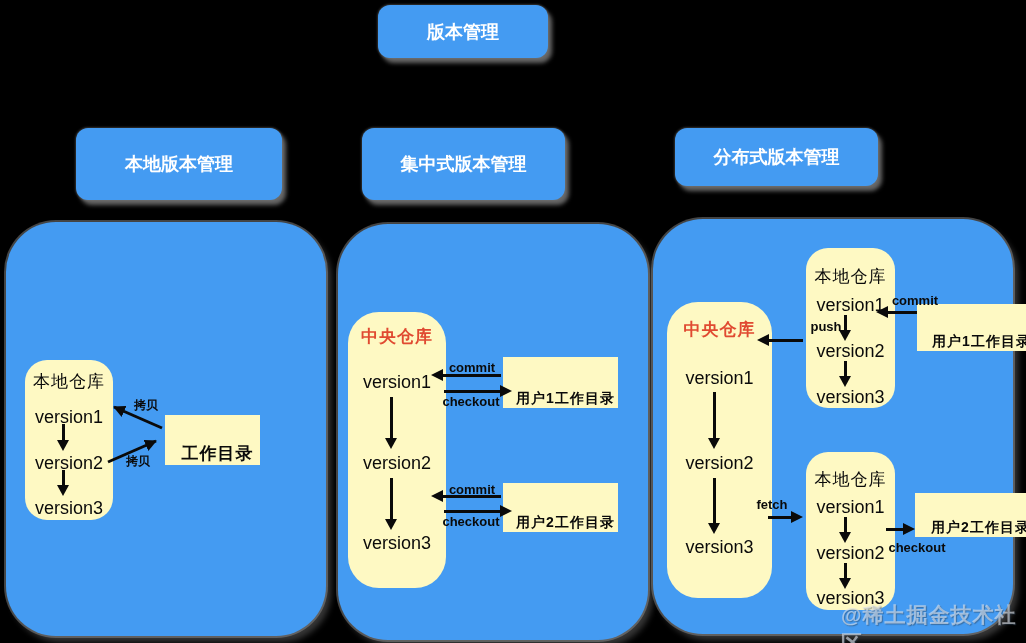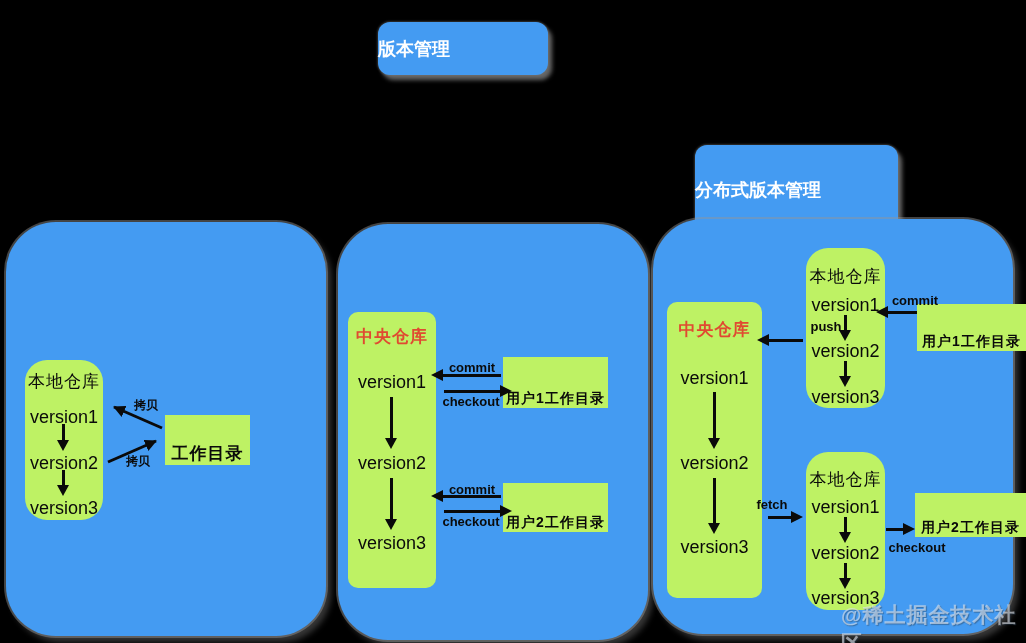--- a/index.html
+++ b/index.html
@@ -1,27 +1,27 @@
 <!DOCTYPE html>
 <html><head>
 <meta charset="utf-8">
 <style>
   html,body{margin:0;padding:0;background:#000;}
   .canvas{position:relative;width:1026px;height:643px;background:#000;overflow:hidden;
           font-family:"Liberation Sans","DejaVu Sans",sans-serif;color:#0a0a0a;}
   
   .bluebox{position:absolute;background:#449bf2;color:#fff;font-weight:bold;font-size:18px;
-           display:flex;align-items:center;justify-content:flex-start;border-radius:12px;
-           box-shadow:4px 5px 4px rgba(120,120,120,.85), 0 0 2px 1px rgba(140,140,140,.35);margin-top:17px;}
+           display:flex;align-items:center;justify-content:center;border-radius:12px;
+           box-shadow:4px 5px 4px rgba(120,120,120,.85), 0 0 2px 1px rgba(140,140,140,.35);}
   .container{position:absolute;background:#449bf2;border-radius:50px;
            box-shadow:0 0 0 2px rgba(150,150,150,.45), 5px 6px 6px rgba(110,110,110,.5);}
   
-  .graybox{position:absolute;background:#bef264;}
+  .graybox{position:absolute;background:#fef9c3;padding-left:10px;}
   .rounded{border-radius:22px;}
-  .rounded-lg{border-radius:10px;}
+  .rounded-lg{border-radius:31px;}
   .row{position:absolute;left:0;right:0;text-align:center;font-size:18px;line-height:20px;}
   .row.cn{font-size:17px;letter-spacing:1px;}
   .red{color:#e04a31;font-weight:bold;}
   .dirbox{display:flex;align-items:flex-end;justify-content:center;font-weight:bold;font-size:14px;
           letter-spacing:1px;}
   .dirbox.big{font-size:17px;}
   
   .arrow-h{position:absolute;height:3px;background:#0a0a0a;}
   .arrow-h.head-left::before{content:"";position:absolute;left:-12px;top:-5px;width:0;height:0;
       border-top:6.5px solid transparent;border-bottom:6.5px solid transparent;border-right:12px solid #0a0a0a;}
@@ -38,21 +38,27 @@
 </style>
 </head>
 <body>
 
 <div class="canvas">
 
   <div class="bluebox" style="left:378px;top:5px;width:170px;height:53px;">
     <span>版本管理</span>
   </div>
 
-  <div class="bluebox" style="left:695px;top:128px;width:203px;height:90px;">
+  <div class="bluebox" style="left:76px;top:128px;width:206px;height:72px;">
+    <span>本地版本管理</span>
+  </div>
+  <div class="bluebox" style="left:362px;top:128px;width:203px;height:72px;">
+    <span>集中式版本管理</span>
+  </div>
+  <div class="bluebox" style="left:675px;top:128px;width:203px;height:58px;">
     <span>分布式版本管理</span>
   </div>
 
   <div class="container" style="left:6px;top:222px;width:320px;height:414px;"></div>
 
   <div class="graybox rounded" style="left:25px;top:360px;width:78px;height:160px;">
     <div class="row cn" style="top:12px;">本地仓库</div>
     <div class="row" style="top:47px;">version1</div>
     <div class="row" style="top:93px;">version2</div>
     <div class="row" style="top:138px;">version3</div>

